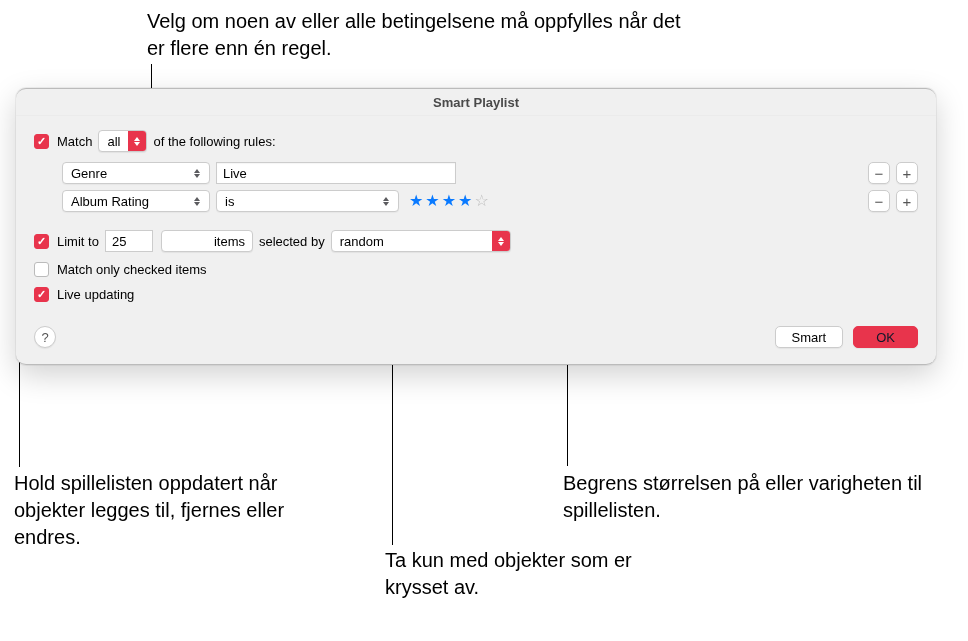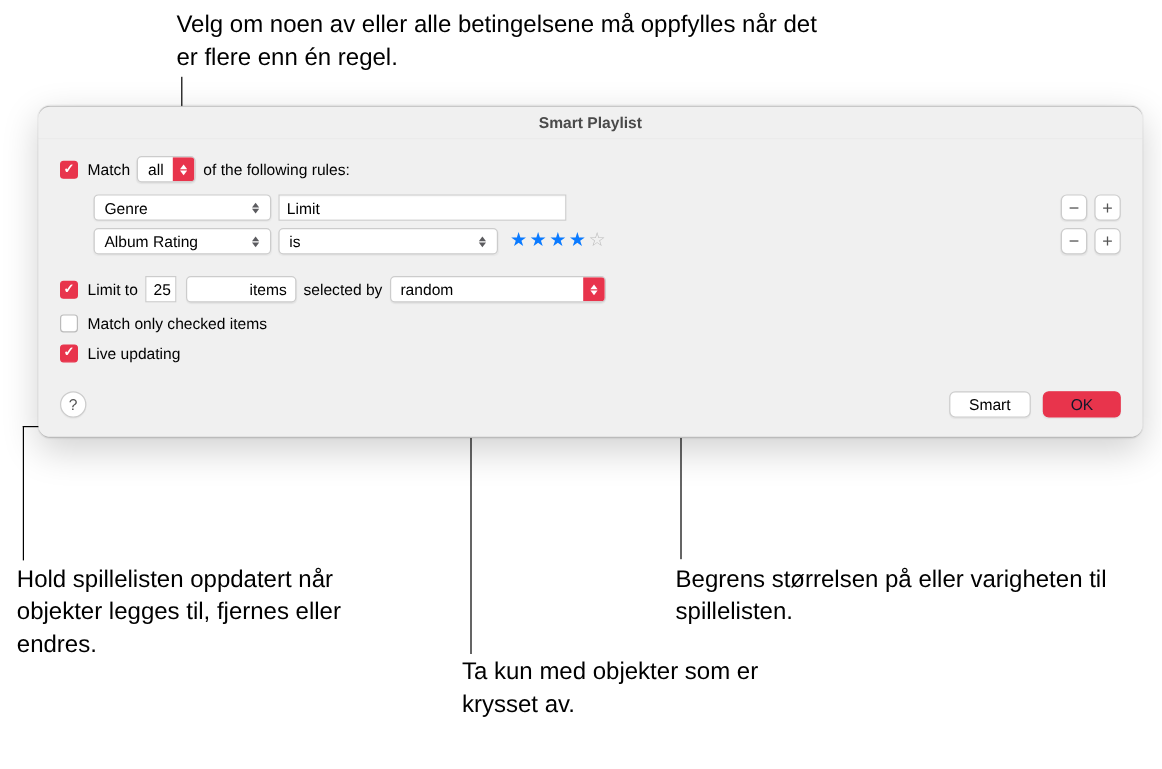--- a/index.html
+++ b/index.html
@@ -48,21 +48,21 @@
     }
     .leader-v {
       width: 1px;
     }
     .leader-h {
       height: 1px;
     }
     .dialog {
       position: absolute;
       top: 88px;
-      left: 32px;
+      left: 16px;
       width: 920px;
       border-top: 1px solid #bbb;
       border-bottom: 1px solid #bbb;
       border-radius: 10px;
       background: #f0f0f0;
       box-shadow: 0 0 0 1px rgba(0,0,0,0.05), 0 10px 30px rgba(0,0,0,0.18);
       overflow: visible;
     }
     .titlebar {
       text-align: center;
@@ -238,21 +238,21 @@
       border: 1px solid #ccc;
       background: #fff;
       display: flex;
       align-items: center;
       justify-content: center;
       font-size: 15px;
       color: #555;
       box-shadow: 0 1px 1px rgba(0,0,0,0.05);
     }
     .num-input {
-      width: 26px;
+      width: 48px;
       height: 22px;
       border: 1px solid #ccc;
       background: #fff;
       padding: 0 6px;
       font-size: 13px;
       display: flex;
       align-items: center;
       border-radius: 0;
     }
     .help-btn {
@@ -338,21 +338,21 @@
 
       <div class="rule-row">
         <span class="select select-attr">
           <span>Genre</span>
           <span class="popup-plain-arrow">
               <span class="tri-up"></span>
               <span class="tri-down"></span>
             </span>
         </span>
         <span class="text-input">
-          <span>Limit</span>
+          <span>Live</span>
         </span>
         <span class="rule-buttons">
           <span class="round-btn">−</span>
           <span class="round-btn">+</span>
         </span>
       </div>
 
       <div class="rule-row">
         <span class="select select-attr">
           <span>Album Rating</span>

